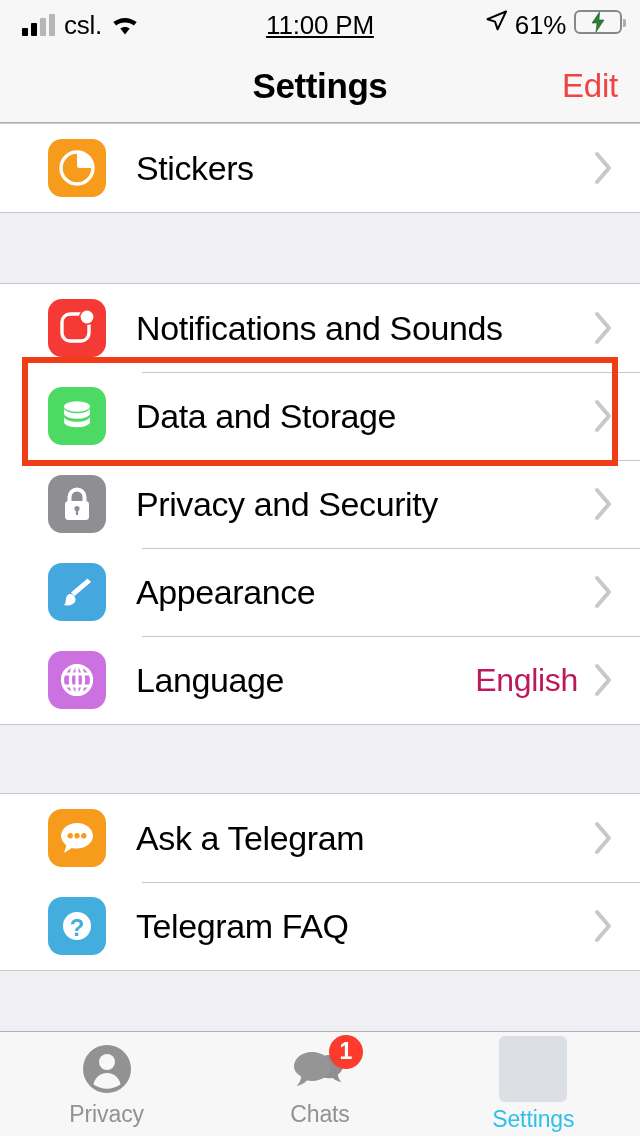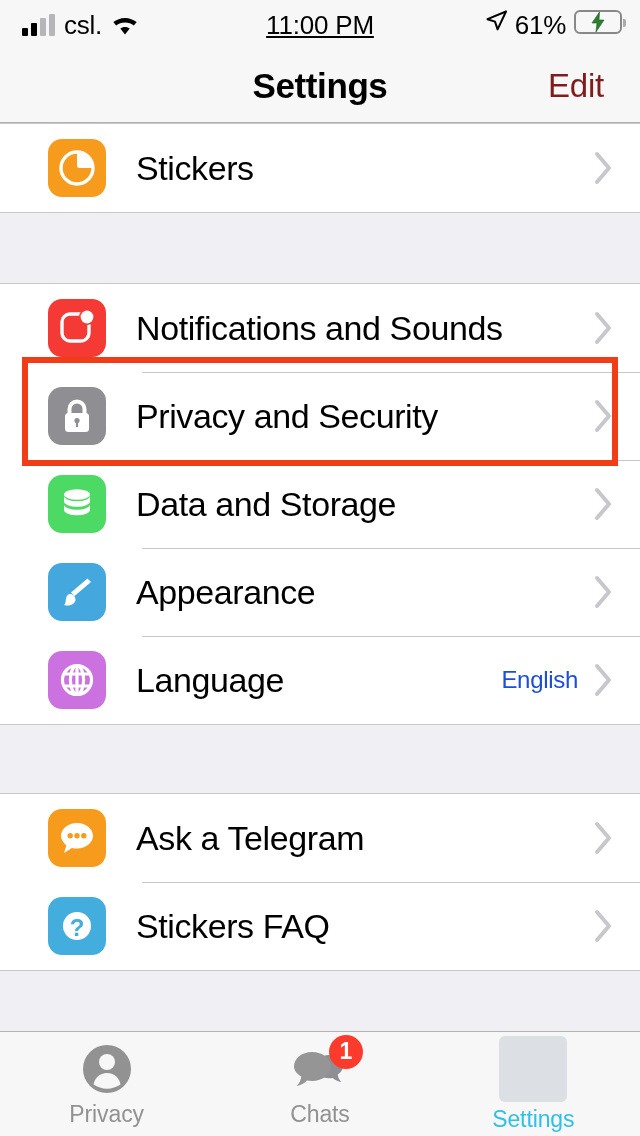--- a/index.html
+++ b/index.html
@@ -120,25 +120,25 @@
     justify-content: center;
   }
   .nav-title {
     font-size: 35px;
     font-weight: bold;
     color: #000;
     letter-spacing: -0.4px;
   }
   .nav-edit {
     position: absolute;
-    right: 36px;
+    right: 22px;
     top: 50%;
     transform: translateY(-50%);
     font-size: 33px;
-    color: #7f1d1d;
+    color: #ef4444;
     letter-spacing: -0.2px;
   }
 
   
   .content {
     flex: 1 1 auto;
     background: #EFEFF4;
     overflow: hidden;
     position: relative;
   }
@@ -180,22 +180,22 @@
   }
   .row-label {
     margin-left: 30px;
     font-size: 34px;
     color: #000;
     letter-spacing: -0.4px;
     flex: 1 1 auto;
     white-space: nowrap;
   }
   .row-value {
-    font-size: 24px;
-    color: #1d4ed8;
+    font-size: 32px;
+    color: #be185d;
     letter-spacing: -0.3px;
     margin-right: 16px;
   }
   .chevron {
     width: 20px;
     height: 34px;
     margin-right: 26px;
     flex: 0 0 20px;
   }
 
@@ -335,43 +335,43 @@
             <circle cx="39" cy="18" r="6.4" fill="#fff"></circle>
           </svg>
         </div>
         <div class="row-label">Notifications and Sounds</div>
         <svg class="chevron" viewBox="0 0 20 34">
           <path d="M3 3 L15 17 L3 31" fill="none" stroke="#C7C7CC" stroke-width="4" stroke-linecap="round" stroke-linejoin="round"></path>
         </svg>
       </div>
 
       <div class="row">
+        <div class="row-icon" style="background:#4CD964">
+          <svg class="ico-svg" viewBox="0 0 58 58">
+            <ellipse cx="29" cy="19.5" rx="13" ry="5.2" fill="#fff"></ellipse>
+            <path d="M16 21 L16 26.5 A13 5.2 0 0 0 42 26.5 L42 21 A13 5.2 0 0 1 16 21 Z" fill="#fff"></path>
+            <path d="M16 29.5 L16 35 A13 5.2 0 0 0 42 35 L42 29.5 A13 5.2 0 0 1 16 29.5 Z" fill="#fff"></path>
+          </svg>
+        </div>
+        <div class="row-label">Data and Storage</div>
+        <svg class="chevron" viewBox="0 0 20 34">
+          <path d="M3 3 L15 17 L3 31" fill="none" stroke="#C7C7CC" stroke-width="4" stroke-linecap="round" stroke-linejoin="round"></path>
+        </svg>
+      </div>
+
+      <div class="row">
         <div class="row-icon" style="background:#8E8E93">
           <svg class="ico-svg" viewBox="0 0 58 58">
             <path d="M21.5 27 L21.5 22 A7.5 7.5 0 0 1 36.5 22 L36.5 27" fill="none" stroke="#fff" stroke-width="4"></path>
             <rect x="17" y="26" width="24" height="19" rx="3.5" fill="#fff"></rect>
             <circle cx="29" cy="33.5" r="2.6" fill="#8E8E93"></circle>
             <rect x="27.9" y="34" width="2.2" height="6" fill="#8E8E93"></rect>
           </svg>
         </div>
         <div class="row-label">Privacy and Security</div>
-        <svg class="chevron" viewBox="0 0 20 34">
-          <path d="M3 3 L15 17 L3 31" fill="none" stroke="#C7C7CC" stroke-width="4" stroke-linecap="round" stroke-linejoin="round"></path>
-        </svg>
-      </div>
-
-      <div class="row">
-        <div class="row-icon" style="background:#4CD964">
-          <svg class="ico-svg" viewBox="0 0 58 58">
-            <ellipse cx="29" cy="19.5" rx="13" ry="5.2" fill="#fff"></ellipse>
-            <path d="M16 21 L16 26.5 A13 5.2 0 0 0 42 26.5 L42 21 A13 5.2 0 0 1 16 21 Z" fill="#fff"></path>
-            <path d="M16 29.5 L16 35 A13 5.2 0 0 0 42 35 L42 29.5 A13 5.2 0 0 1 16 29.5 Z" fill="#fff"></path>
-          </svg>
-        </div>
-        <div class="row-label">Data and Storage</div>
         <svg class="chevron" viewBox="0 0 20 34">
           <path d="M3 3 L15 17 L3 31" fill="none" stroke="#C7C7CC" stroke-width="4" stroke-linecap="round" stroke-linejoin="round"></path>
         </svg>
       </div>
 
       <div class="row">
         <div class="row-icon" style="background:#44A8DE">
           <svg class="ico-svg" viewBox="0 0 58 58">
             <path d="M39.5 15.5 C41.5 17.5 41.5 17.5 43 19 L26.5 33 L23 29.5 Z" fill="#fff"></path>
             <path d="M22 31 C25 31 27.5 33.5 27.5 36.5 C27.5 40 24 42.5 19.5 42.5 C17.5 42.5 16 42 16 42 C18 40.5 17.5 38 18 35.5 C18.5 33 20 31 22 31 Z" fill="#fff"></path>
@@ -420,21 +420,21 @@
         </svg>
       </div>
 
       <div class="row">
         <div class="row-icon" style="background:#43AEDD">
           <svg class="ico-svg" viewBox="0 0 58 58">
             <circle cx="29" cy="29" r="14" fill="#fff"></circle>
             <text x="29" y="38.5" text-anchor="middle" font-family="Liberation Sans, sans-serif" font-size="24" font-weight="bold" fill="#43AEDD">?</text>
           </svg>
         </div>
-        <div class="row-label">Stickers FAQ</div>
+        <div class="row-label">Telegram FAQ</div>
         <svg class="chevron" viewBox="0 0 20 34">
           <path d="M3 3 L15 17 L3 31" fill="none" stroke="#C7C7CC" stroke-width="4" stroke-linecap="round" stroke-linejoin="round"></path>
         </svg>
       </div>
     </div>
 
   </div>
 
   <div class="highlight-box" style="left:22px; top:357px; width:596px; height:109px;"></div>
 

